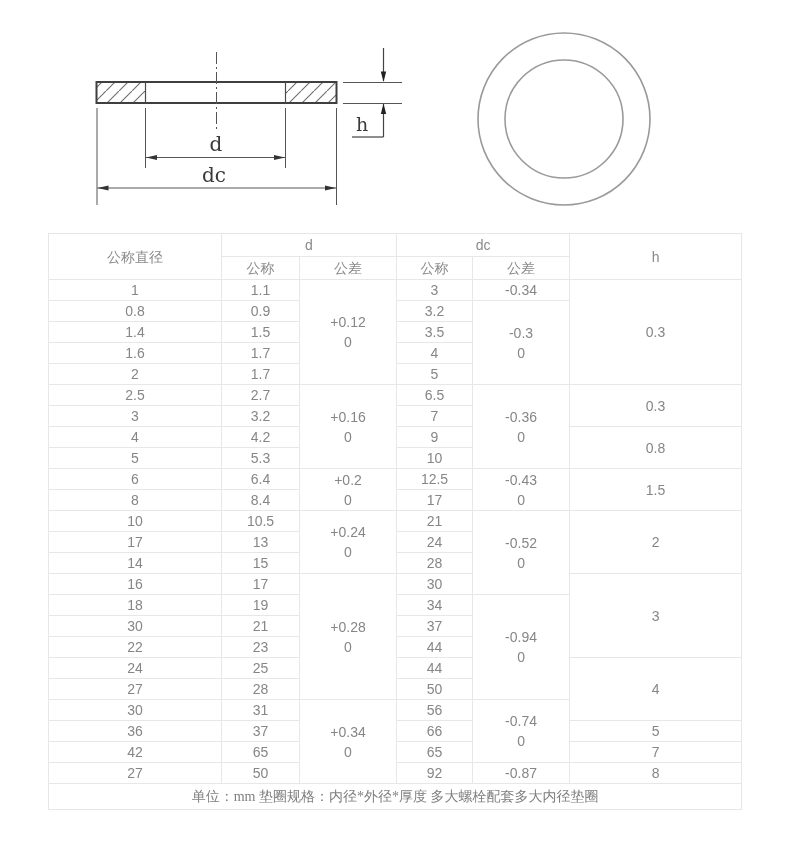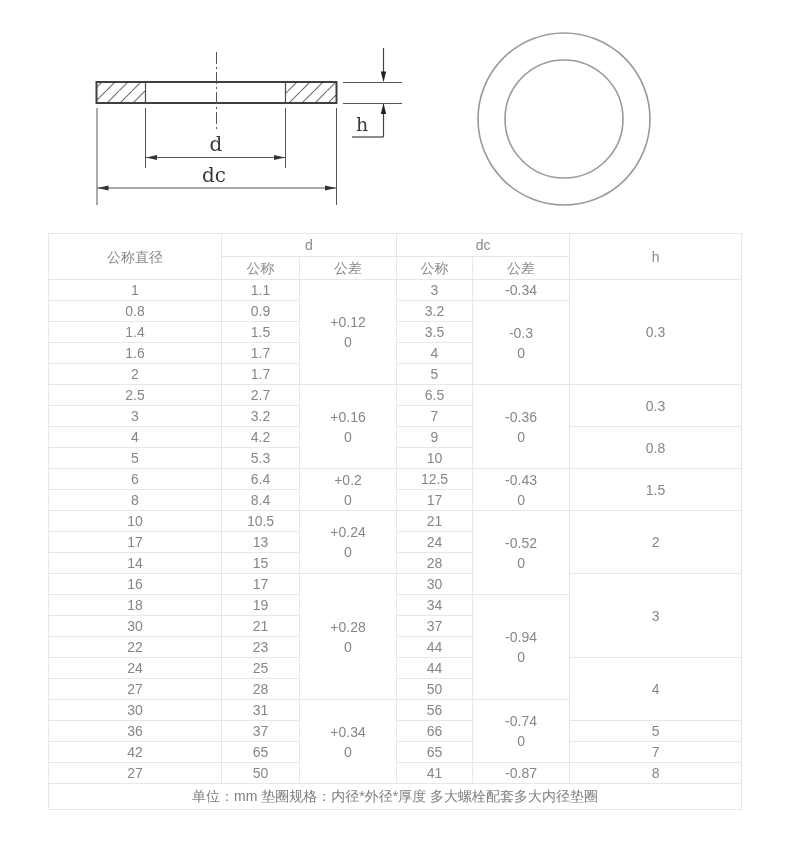--- a/index.html
+++ b/index.html
@@ -6,21 +6,21 @@
   .page{position:relative;width:790px;height:848px;background:#fff;overflow:hidden;
         font-family:"Liberation Sans","DejaVu Sans",sans-serif;}
   .drawing{position:absolute;left:0;top:0;width:790px;height:230px;}
   .dim-label{font-family:"DejaVu Serif","Liberation Serif",serif;fill:#3a3a3a;}
   .spec{position:absolute;left:48px;top:233px;width:694px;border-collapse:collapse;
         table-layout:fixed;color:#868686;font-size:14px;}
   .spec td,.spec th{border:1px solid #e7e7e7;text-align:center;vertical-align:middle;
         font-weight:normal;padding:0;line-height:20px;height:19px;overflow:hidden;}
   .spec thead th{height:22px;color:#8a8a8a;}
   .spec td div{line-height:20px;}
-  .spec .foot td{height:25px;line-height:25px;color:#7f7f7f;}
+  .spec .foot td{height:25px;line-height:25px;color:#7f7f7f;font-family:Liberation Serif, serif;}
 </style>
 </head>
 <body>
 
 <div class="page">
 
   <svg class="drawing" viewBox="0 0 790 230" xmlns="http://www.w3.org/2000/svg">
     <defs>
       <pattern id="hatch" patternUnits="userSpaceOnUse" width="13" height="13" patternTransform="translate(2,0)">
         <path d="M-2,15 L15,-2" stroke="#6b6b6b" stroke-width="1.1" fill="none"></path>
@@ -430,21 +430,21 @@
           </td>
         </tr>
         <tr>
           <td>
             <div>27</div>
           </td>
           <td>
             <div>50</div>
           </td>
           <td>
-            <div>41</div>
+            <div>92</div>
           </td>
           <td rowspan="1">
             <div>-0.87</div>
           </td>
           <td rowspan="1">
             <div>8</div>
           </td>
         </tr>
       </tbody>
     <tfoot>

